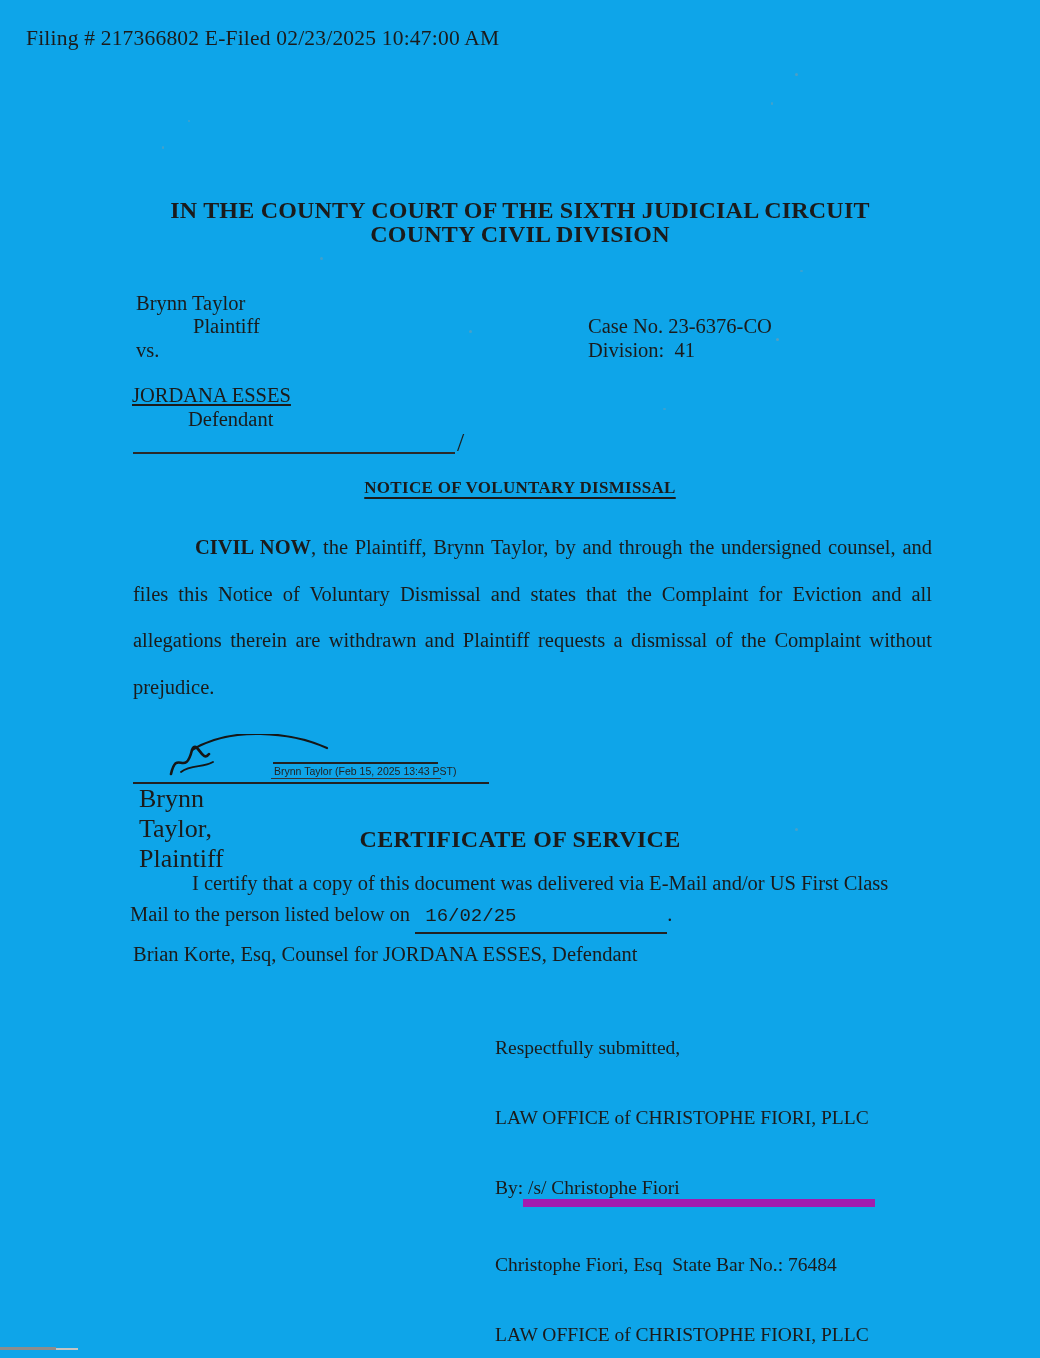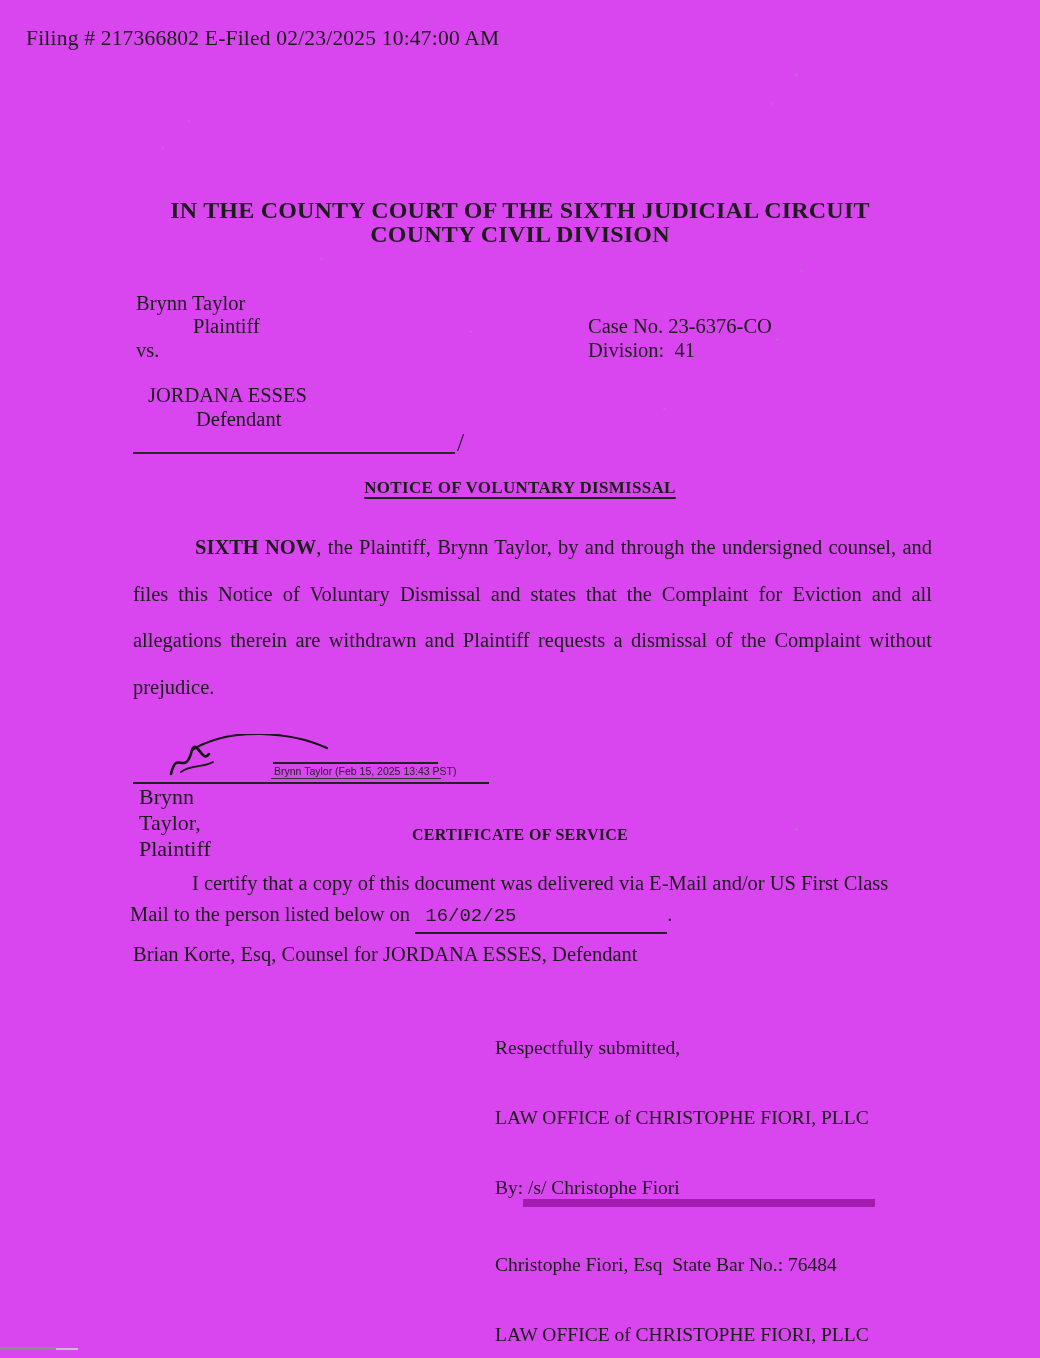--- a/index.html
+++ b/index.html
@@ -1,20 +1,20 @@
 <!DOCTYPE html>
 <html><head>
 <meta charset="utf-8">
 <style>
   html,body{margin:0;padding:0;background:#ffffff;}
   .page{
     position:relative;
     width:1040px;
     height:1358px;
-    background:#d946ef;
+    background:#0ea5e9;
     font-family:"Liberation Serif", serif;
     color:#1b1b1b;
     overflow:hidden;
   }
   .abs{position:absolute;}
   .filing-header{
     left:26px; top:26px;
     font-size:21.5px;
     letter-spacing:0.2px;
     white-space:pre;
@@ -24,22 +24,22 @@
     text-align:center;
     font-weight:bold;
     font-size:24px;
     line-height:24px;
     letter-spacing:0.2px;
   }
   .caption{left:0; top:292px; width:1040px; font-size:20.5px;}
   .cap-left-name{left:136px; top:0;}
   .cap-left-role{left:193px; top:23px;}
   .cap-vs{left:136px; top:47px;}
-  .cap-def-name{left:148px; top:92px;}
-  .cap-def-role{left:196px; top:116px;}
+  .cap-def-name{left:132px; top:92px;text-decoration:underline;}
+  .cap-def-role{left:188px; top:116px;}
   .cap-right-case{left:588px; top:23px; white-space:pre;}
   .cap-right-div{left:588px; top:47px; white-space:pre;}
   .cap-sep{left:133px; top:136px; display:flex; align-items:flex-end;}
   .cap-sep-line{display:inline-block; width:322px; border-bottom:2.5px solid #2a2a2a; height:24px;}
   .cap-sep-slash{font-size:26px; line-height:22px; margin-left:2px;}
   .doc-title{
     left:0; right:0; top:478px;
     text-align:center;
     font-weight:bold;
     font-size:17px;
@@ -58,27 +58,27 @@
   .sig-top-line{left:140px; top:20px; width:165px; border-top:2.5px solid #222; height:0;}
   .sig-esign-text{
     left:141px; top:23px;
     font-size:10.5px;
     font-family:"Liberation Sans", sans-serif;
     color:#222;
     white-space:pre;
   }
   .sig-esign-underline{left:138px; top:36px; width:170px; border-top:1.5px solid #333; height:0;}
   .sig-main-line{left:0px; top:40px; width:356px; border-top:2px solid #222; height:0;}
-  .sig-name{left:6px; top:42px; font-size:22px;}
+  .sig-name{left:6px; top:42px; font-size:26px;}
   .scribble{left:28px; top:-8px;}
   .cert-title{
     left:0; right:0; top:826px;
     text-align:center;
     font-weight:bold;
-    font-size:16px;
+    font-size:24px;
     letter-spacing:0.3px;
   }
   .cert-para{
     left:130px; top:868px; width:786px;
     font-size:20.5px;
     line-height:31px;
   }
   .date-fill{
     font-family:Liberation Mono, monospace;
     font-size:19px;
@@ -128,21 +128,21 @@
       <span class="cap-sep-line"></span>
       <span class="cap-sep-slash">/</span>
     </div>
   </div>
 
   <div class="abs doc-title">
     <span>NOTICE OF VOLUNTARY DISMISSAL</span>
   </div>
 
   <div class="abs body-para">
-    <div class="jline"><span class="indent"></span><b>SIXTH NOW</b><span>, the Plaintiff, Brynn Taylor, by and through the undersigned counsel, and</span></div>
+    <div class="jline"><span class="indent"></span><b>CIVIL NOW</b><span>, the Plaintiff, Brynn Taylor, by and through the undersigned counsel, and</span></div>
     <div class="jline">files this Notice of Voluntary Dismissal and states that the Complaint for Eviction and all</div>
     <div class="jline">allegations therein are withdrawn and Plaintiff requests a dismissal of the Complaint without</div>
     <div class="jline-last">prejudice.</div>
   </div>
 
   <div class="abs sig-block">
     <div class="abs sig-top-line"></div>
     <div class="abs sig-esign-text">Brynn Taylor (Feb 15, 2025 13:43 PST)</div>
     <div class="abs sig-esign-underline"></div>
     <div class="abs sig-main-line"></div>

